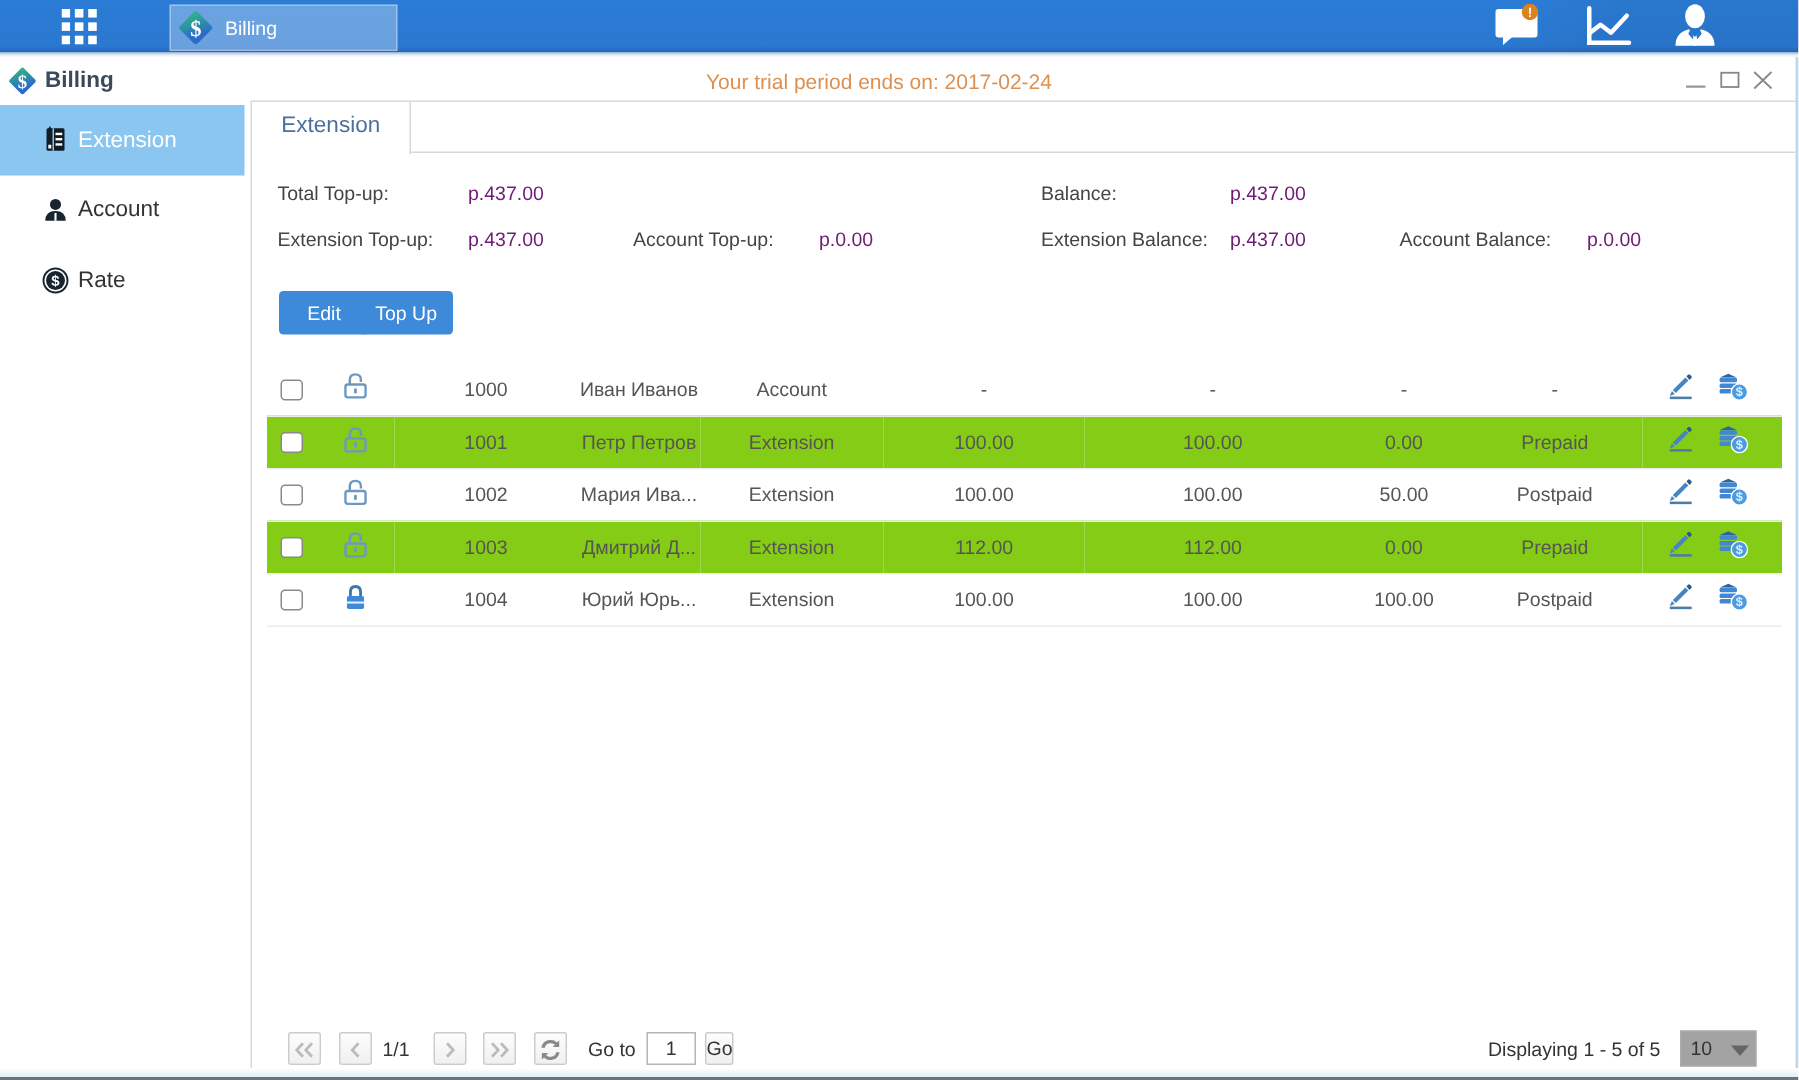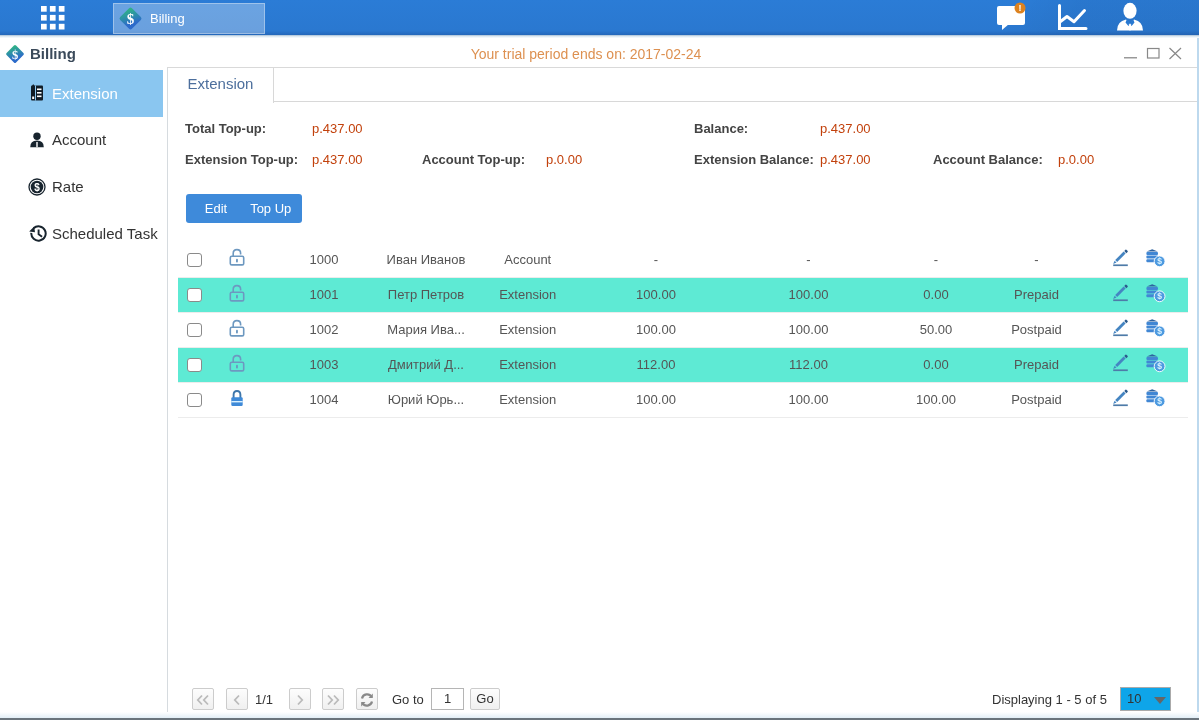--- a/index.html
+++ b/index.html
@@ -24,39 +24,39 @@
 .sitem{position:absolute;left:0;width:167px;height:47px;display:flex;align-items:center;color:#333;font-size:15px}
 .sitem .ic{position:absolute;left:27.5px;top:50%;transform:translateY(-50%)}
 .sitem .lb{position:absolute;left:52px}
 .sitem.sel{background:#8ac6f0;color:#fff;width:163px}
 
 #main{left:168px;top:69px;width:1029px;height:643px;background:#fff}
 #tabstrip{position:absolute;left:0;top:-1px;width:1029px;height:34px}
 #tabstrip .rest{position:absolute;left:106px;top:0;width:923px;height:34px;border-bottom:1px solid #d8d8d8}
 #tabact{position:absolute;left:0;top:0;width:106px;height:34.5px;background:#fff;border-right:1px solid #d8d8d8;color:#4d6f9d;font-size:15px;text-align:center;line-height:32px}
 
-.lab{position:absolute;font-size:13px;font-weight:bold;color:#444;white-space:nowrap}
-.val{position:absolute;font-size:13px;color:#c2410c;white-space:nowrap}
+.lab{position:absolute;font-size:13px;font-weight:normal;color:#444;white-space:nowrap}
+.val{position:absolute;font-size:13px;color:#701a75;white-space:nowrap}
 
 .btn{position:absolute;background:#3e8ada;color:#fff;font-size:13px;border-radius:3px;text-align:center;line-height:29px;height:29px}
 
 #tbl{position:absolute;left:9.5px;top:173px;width:1010px}
 #tbl table{border-collapse:collapse;table-layout:fixed;width:1010px;font-size:13px;color:#555}
 #tbl th{font-weight:normal;font-size:13px;color:#555;height:34px;border-top:1px solid #d8d8d8;border-bottom:1px solid #d8d8d8;text-align:center}
 #tbl td{height:35px;text-align:center;border-bottom:1px solid #ececec}
 #tbl td:last-child{padding-right:7px}
-#tbl tr.alt td{background:#5eead4}
+#tbl tr.alt td{background:#84cc16}
 .cb{display:inline-block;width:15px;height:14px;border:1px solid #8a8a8a;border-radius:3px;background:#fff;vertical-align:middle}
 
 #pager{position:absolute;left:0;top:617px;width:1029px;height:26px;font-size:13px;color:#333}
 .pbtn{position:absolute;top:2px;width:22px;height:22px;border:1px solid #ccc;background:linear-gradient(#fdfdfd,#f0f0f0);border-radius:2px;text-align:center}
 #goto-input{position:absolute;left:263px;top:2px;width:33px;height:22px;border:1px solid #b5b5b5;font-size:13px;text-align:center;line-height:20px;background:#fff}
-#gobtn{left:302px;width:30px;line-height:20px;font-size:13px;color:#333}
+#gobtn{left:302px;width:19px;line-height:20px;font-size:13px;color:#333}
 #disp{position:absolute;left:824px;top:6px}
-#psel{position:absolute;left:952px;top:1px;width:51px;height:24px;border:1px solid #aaa;background:#0ea5e9}
+#psel{position:absolute;left:952px;top:1px;width:51px;height:24px;border:1px solid #aaa;background:#a3a3a3}
 #psel .n{position:absolute;left:6px;top:3px;font-size:13px;color:#333}
 #psel .tri{position:absolute;left:33px;top:9px;width:0;height:0;border-left:6px solid transparent;border-right:6px solid transparent;border-top:7px solid #666}
 
 #botlight{left:0;top:712px;width:1199px;height:6px;background:linear-gradient(#ffffff,#e2eef6)}
 #botdark{left:0;top:718px;width:1199px;height:2px;background:#6a747c}
 #winright{left:1197px;top:38px;width:2px;height:674px;background:#bdd9ee}
 </style>
 </head>
 <body>
 
@@ -151,28 +151,20 @@
     </svg>
     <div class="lb">Account</div>
   </div>
   <div class="sitem" style="top:95px">
     <svg class="ic" width="18" height="18" viewBox="0 0 18 18">
       <circle cx="9" cy="9" r="8" fill="none" stroke="#18242e" stroke-width="1.3"></circle>
       <circle cx="9" cy="9" r="6.3" fill="#18242e"></circle>
       <text x="9" y="12.6" font-size="10" font-weight="bold" fill="#fff" text-anchor="middle" font-family="Liberation Sans">$</text>
     </svg>
     <div class="lb">Rate</div>
-  </div>
-  <div class="sitem" style="top:142px">
-    <svg class="ic" width="19" height="18" viewBox="0 0 19 18">
-      <path d="M5.6 3.2 A 7.2 7.2 0 1 1 3.3 7.9" fill="none" stroke="#18242e" stroke-width="2"></path>
-      <path d="M1.2 6.4 L6.2 1.6 L7 7.2 Z" fill="#18242e"></path>
-      <path d="M10.6 4.4 L10.6 9.3 L14.1 11.8" stroke="#18242e" stroke-width="1.9" fill="none"></path>
-    </svg>
-    <div class="lb">Scheduled Task</div>
   </div>
 </div>
 
 <div class="abs" id="main">
   <div id="tabstrip">
     <div class="rest"></div>
     <div id="tabact">Extension</div>
   </div>
   <div class="lab" style="left:17px;top:52px">Total Top-up:</div>
   <div class="val" style="left:144px;top:52px">p.437.00</div>

